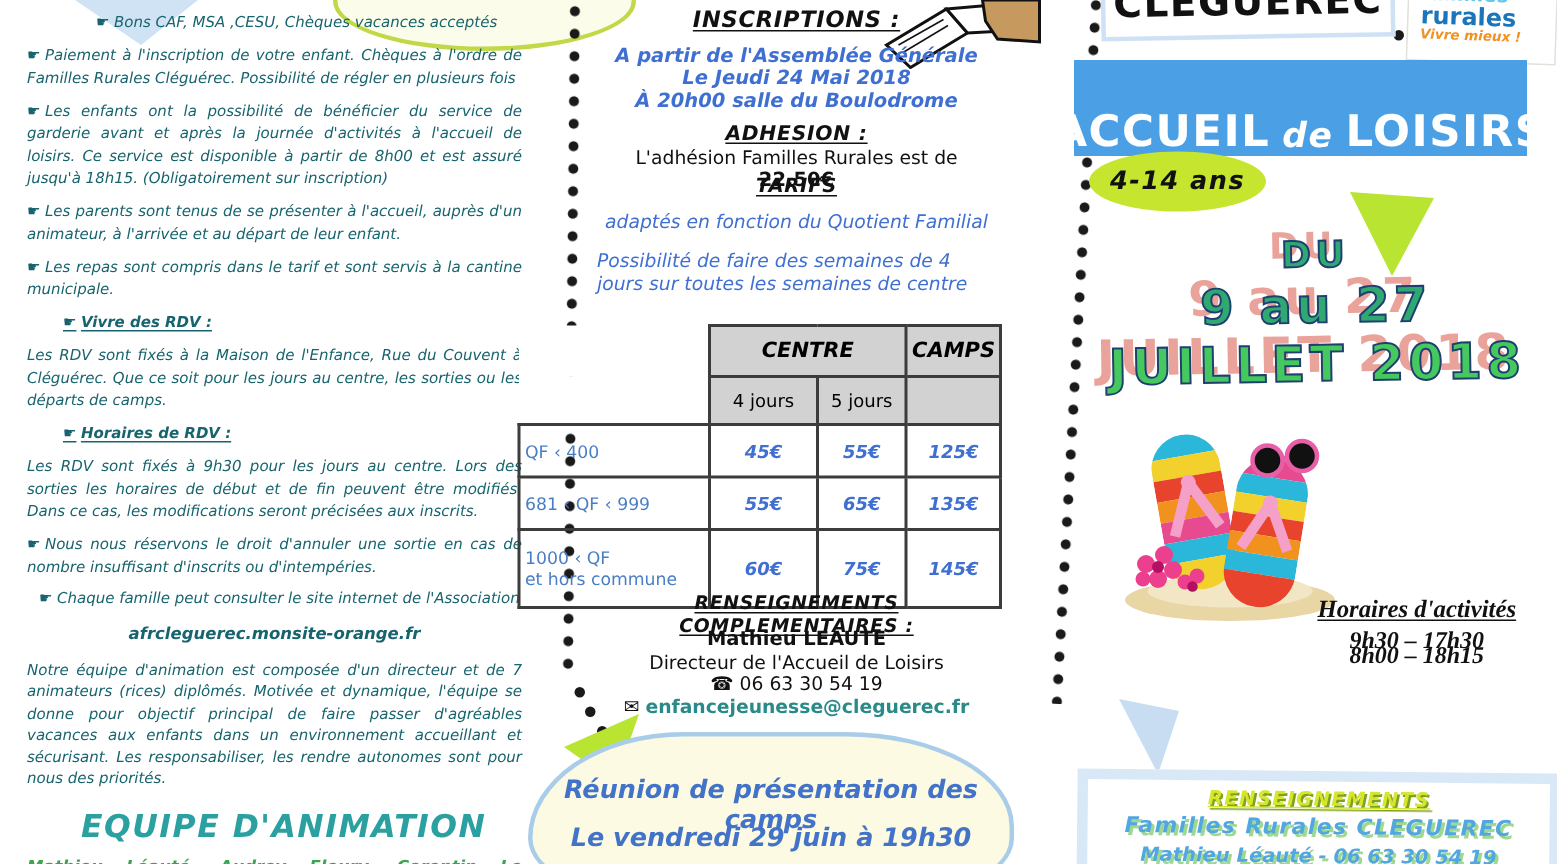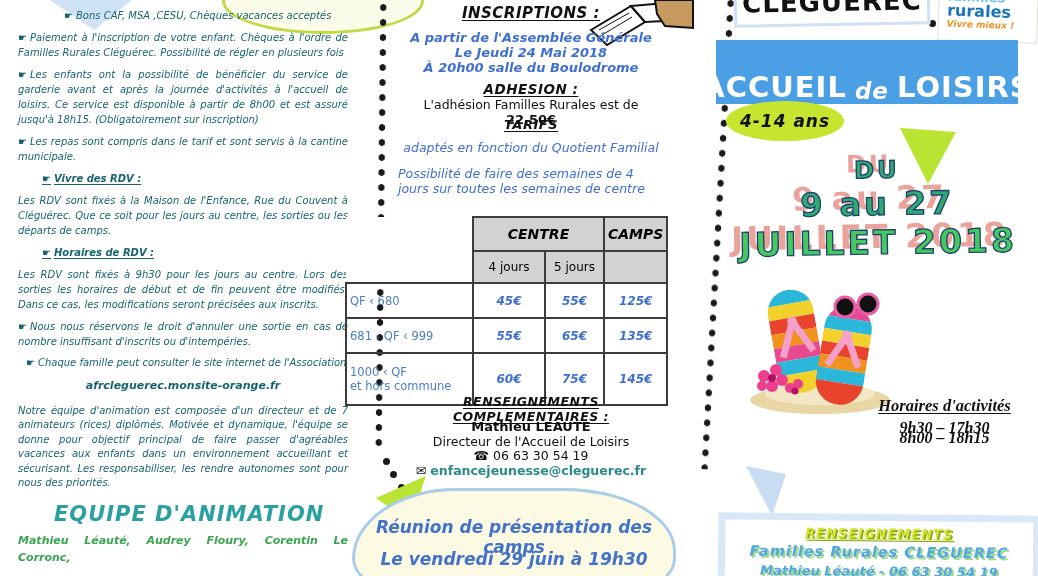--- a/index.html
+++ b/index.html
@@ -126,20 +126,21 @@
 
   <svg class="tri" style="left:48px;top:0;" width="86" height="30">
     <polygon points="2,0 84,0 46,30" fill="#cfe3f5"></polygon>
   </svg>
   <div class="ellipse-cut"></div>
 
   <div class="col-left">
     <p class="b-first"><span class="bgl">☛</span><span>Bons CAF, MSA ,CESU, Chèques vacances acceptés</span></p>
     <p><span class="bgl">☛</span><span>Paiement à l'inscription  de votre enfant. Chèques à l'ordre de Familles Rurales Cléguérec.   Possibilité de régler en plusieurs fois</span></p>
     <p><span class="bgl">☛</span><span>Les enfants ont la possibilité de bénéficier du service de garderie avant et après la journée d'activités à l'accueil de loisirs. Ce service est disponible à partir de 8h00 et est assuré jusqu'à 18h15. (Obligatoirement sur inscription)</span></p>
+    <p><span class="bgl">☛</span><span>Les parents sont tenus de se présenter à l'accueil,  auprès d'un animateur, à l'arrivée et au départ de leur enfant.</span></p>
     <p><span class="bgl">☛</span><span>Les repas sont compris dans le tarif et sont servis à la cantine municipale.</span></p>
     <p class="lhead"><span class="bgl">☛</span><span>Vivre des RDV :</span></p>
     <p>Les RDV sont fixés à la Maison de l'Enfance, Rue du Couvent à Cléguérec. Que ce soit pour les jours au centre, les sorties ou les départs de camps.</p>
     <p class="lhead"><span class="bgl">☛</span><span>Horaires de RDV :</span></p>
     <p>Les RDV sont fixés à 9h30 pour les jours au centre. Lors des sorties les horaires de début et de fin peuvent être modifiés. Dans ce cas, les modifications seront précisées aux inscrits.</p>
     <p class="b10"><span class="bgl">☛</span><span>Nous nous réservons le droit d'annuler une sortie en cas de nombre insuffisant d'inscrits ou d'intempéries.</span></p>
     <p class="b11"><span class="bgl">☛</span><span>Chaque famille peut consulter le site internet  de  l'Association</span></p>
     <p class="website">afrcleguerec.monsite-orange.fr</p>
     <p class="teampara">Notre équipe d'animation est composée d'un  directeur et de 7 animateurs (rices) diplômés. Motivée et dynamique, l'équipe se donne pour objectif principal de faire passer d'agréables  vacances aux enfants dans un environnement accueillant et sécurisant. Les responsabiliser, les rendre autonomes sont pour nous des priorités.</p>
     <div class="teamhead">EQUIPE D'ANIMATION</div>
@@ -187,21 +188,21 @@
         <td class="gray hdr" colspan="2">CENTRE</td>
         <td class="gray hdr wc">CAMPS</td>
       </tr>
       <tr class="hr2">
         <td class="nob"></td>
         <td class="gray sub w4">4 jours</td>
         <td class="gray sub w5">5 jours</td>
         <td class="gray"></td>
       </tr>
       <tr class="br">
-        <td class="rlabel">QF ‹ 680</td>
+        <td class="rlabel">QF ‹ 400</td>
         <td class="rval">45€</td>
         <td class="rval">55€</td>
         <td class="rval">125€</td>
       </tr>
       <tr class="br">
         <td class="rlabel">681 ‹ QF ‹ 999</td>
         <td class="rval">55€</td>
         <td class="rval">65€</td>
         <td class="rval">135€</td>
       </tr>

